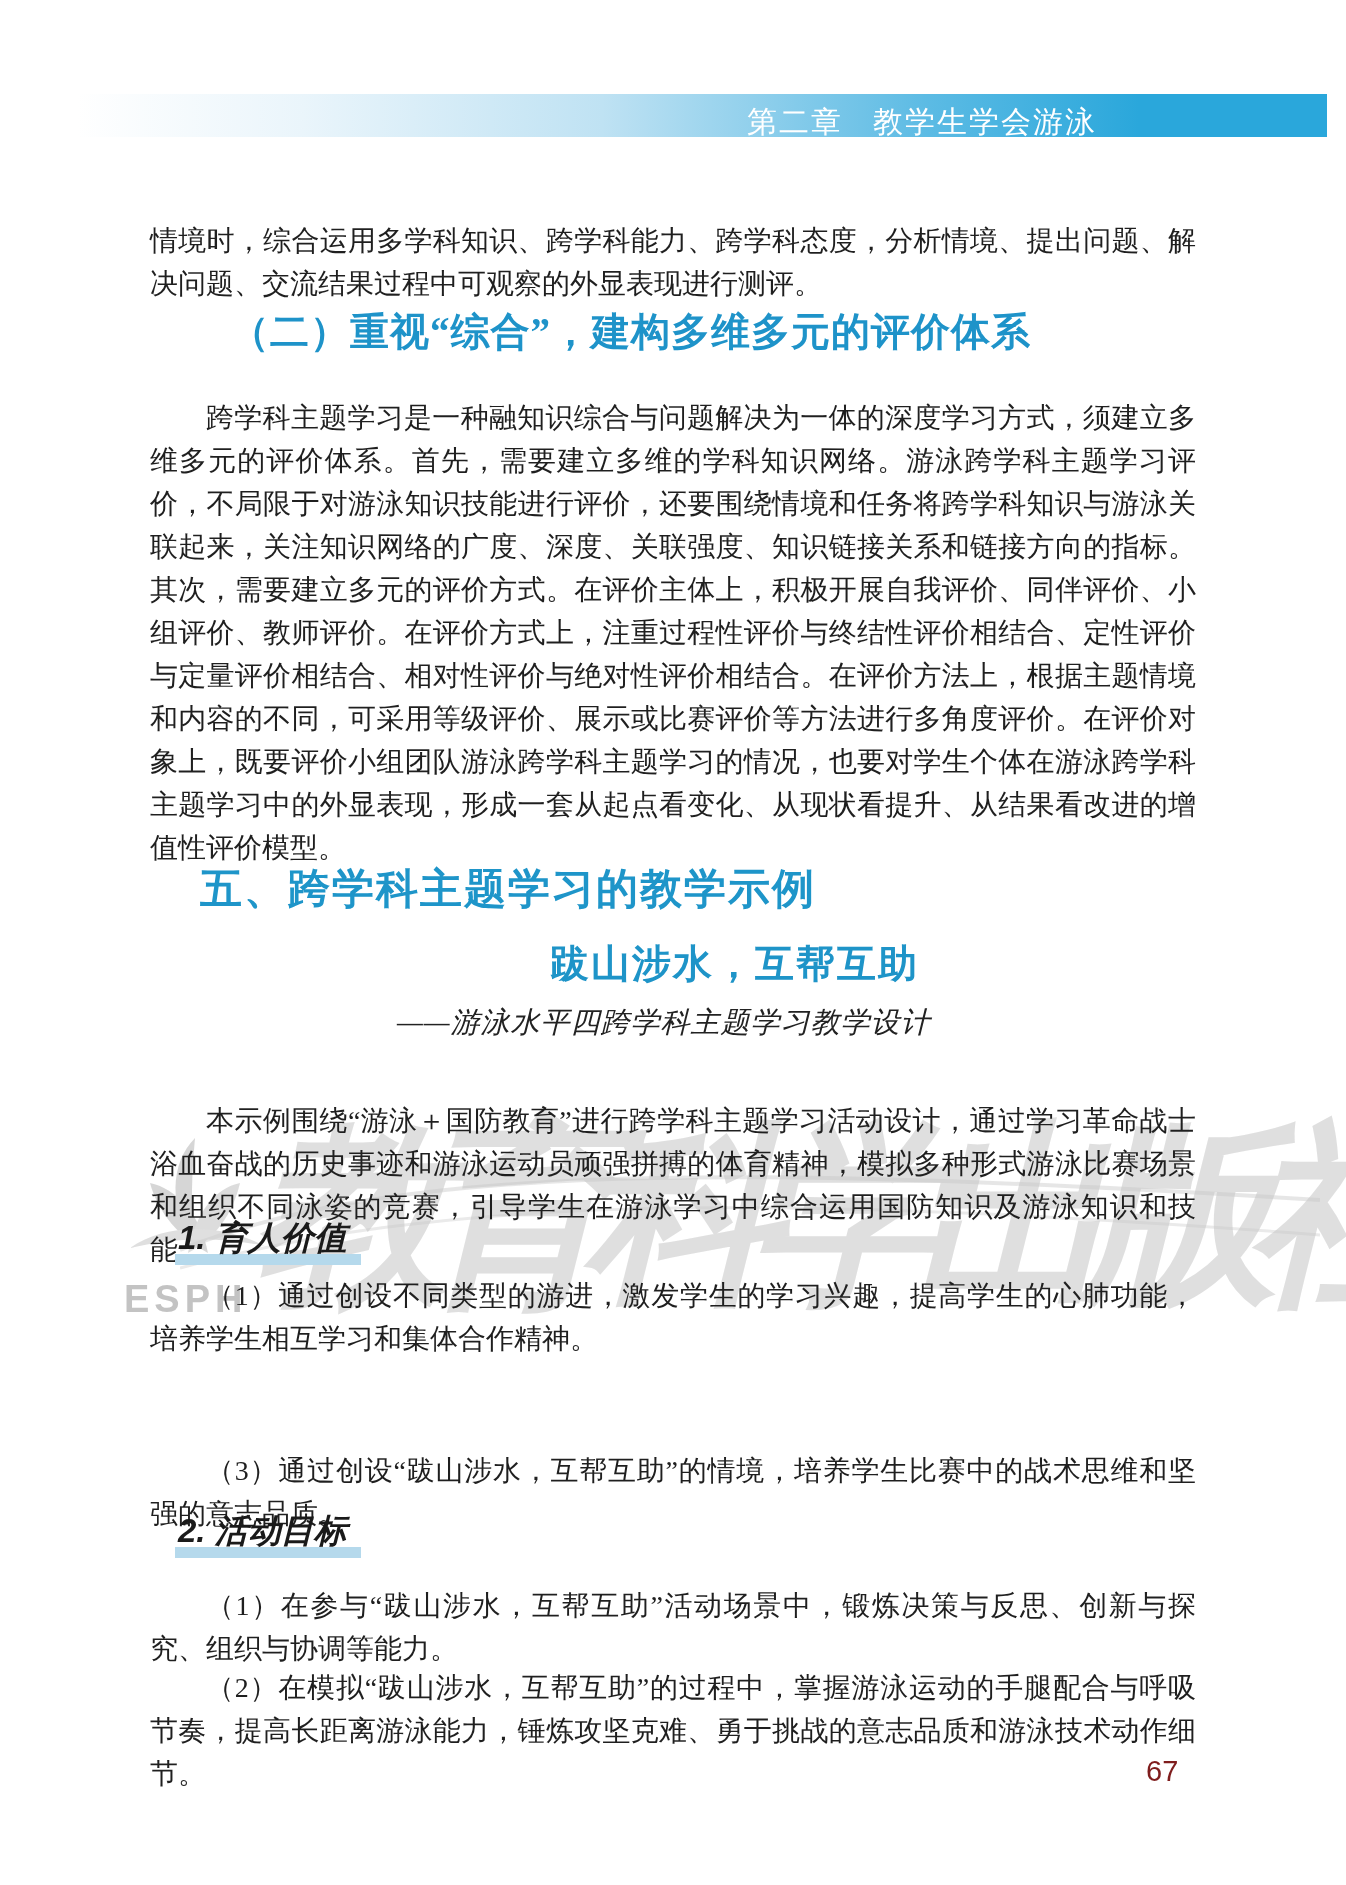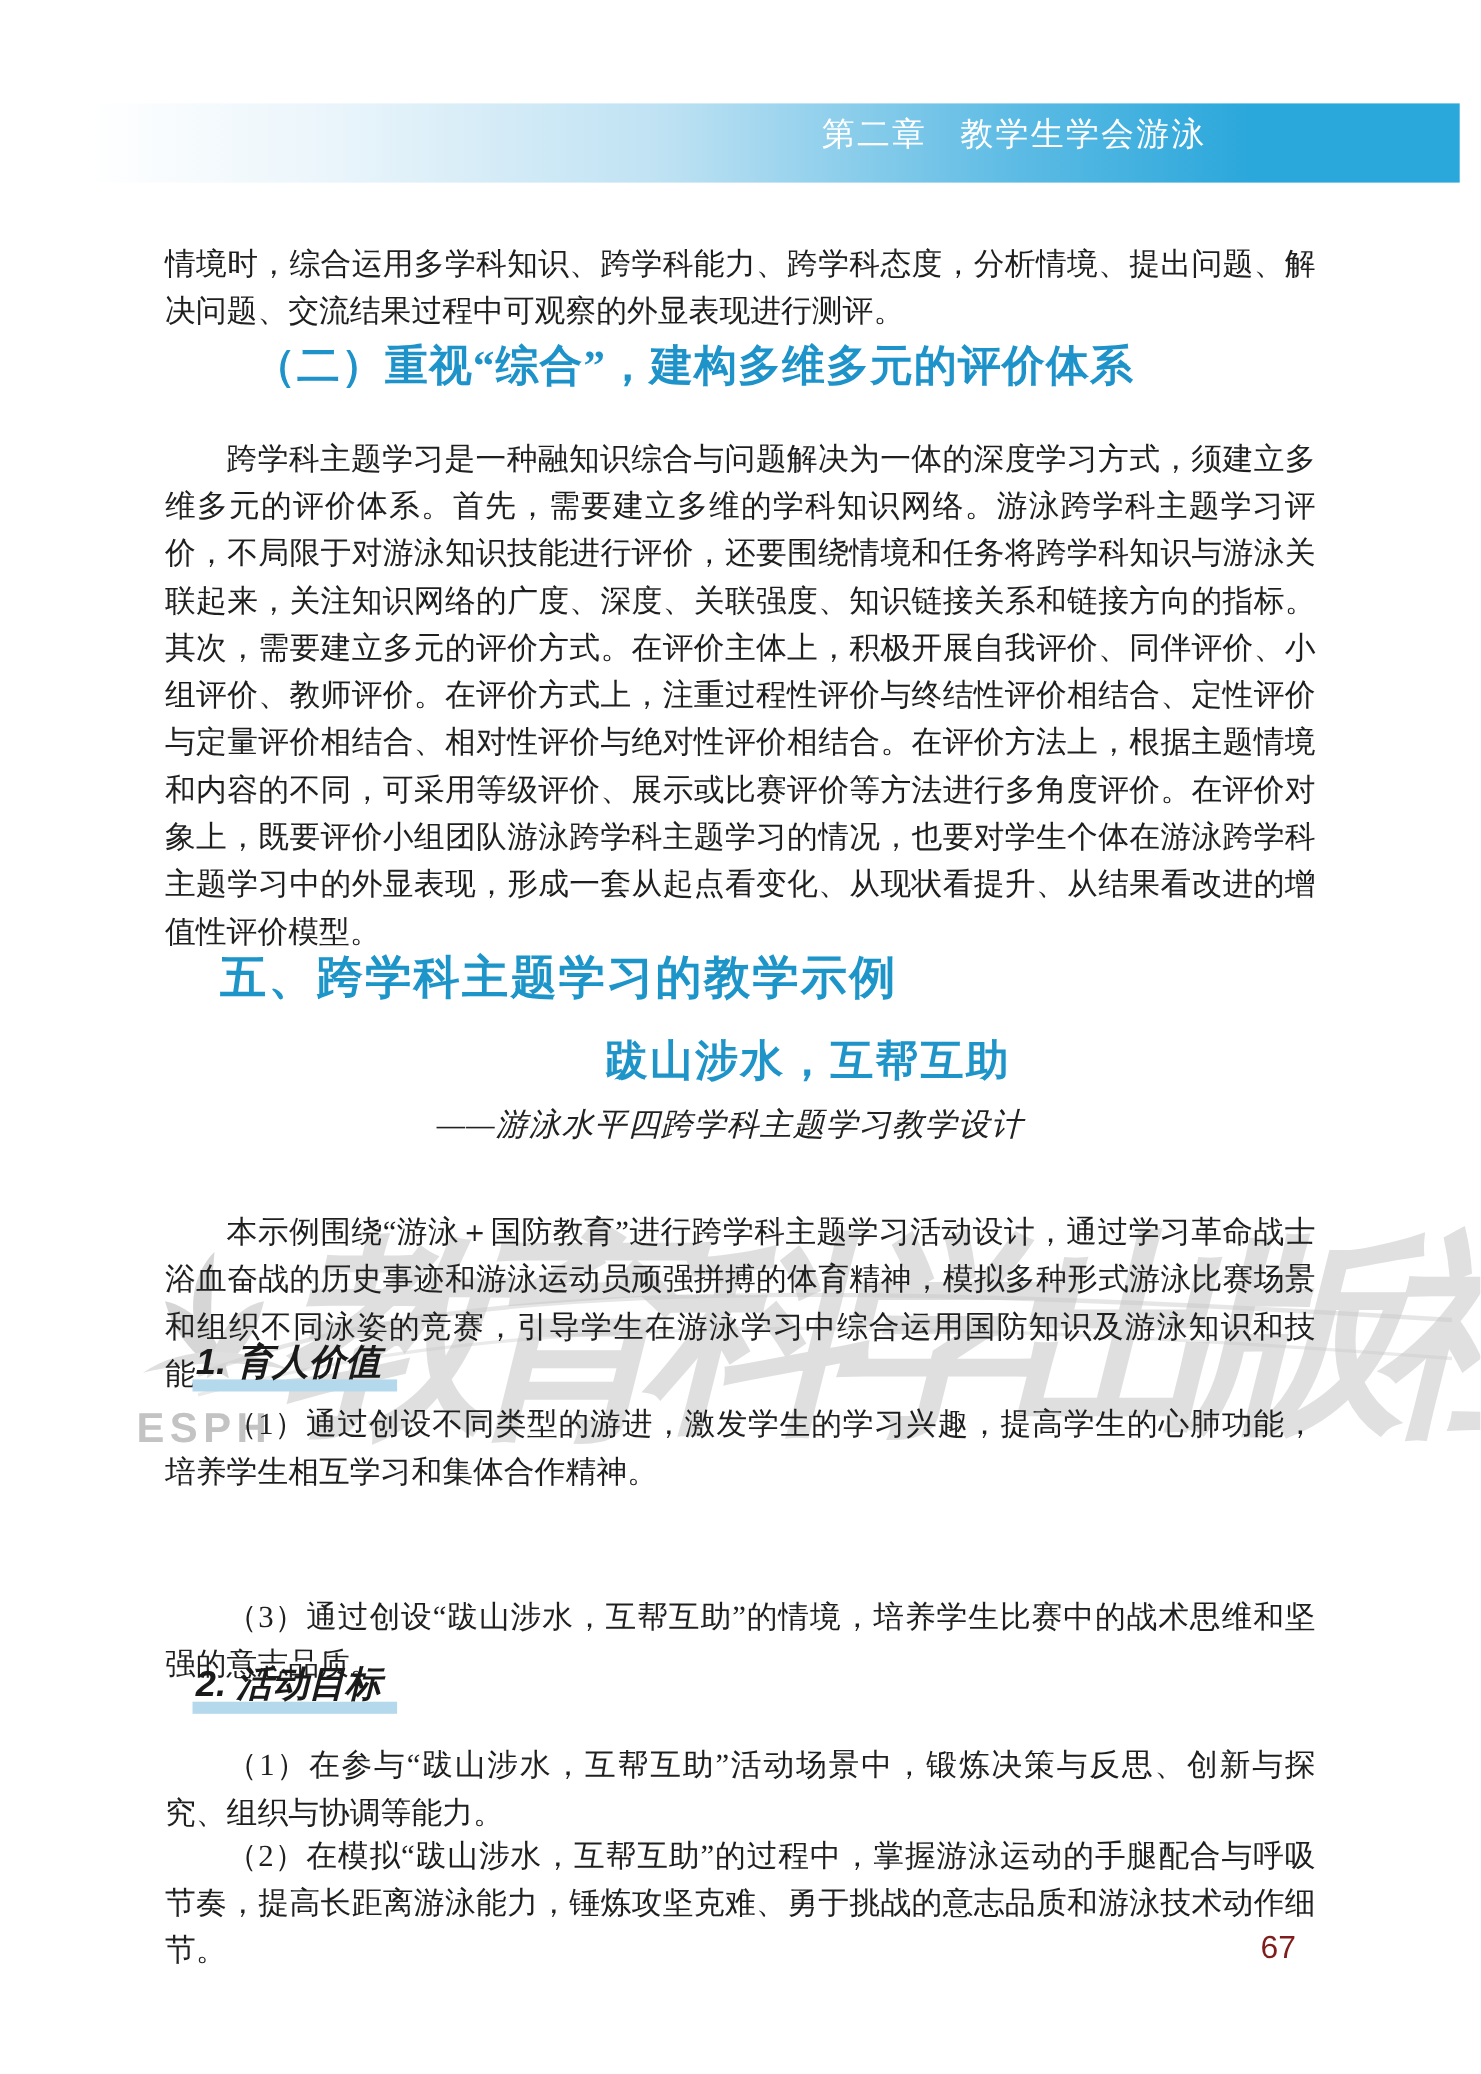--- a/index.html
+++ b/index.html
@@ -6,21 +6,21 @@
   .page{
     position:relative;
     width:1346px;height:1885px;
     background:#ffffff;
     overflow:hidden;
     font-family:"Liberation Serif","DejaVu Serif",serif;
     color:#1f1f1f;
   }
   
   .header-bar{
-    position:absolute;left:77px;top:94px;width:1250px;height:72px;
+    position:absolute;left:77px;top:94px;width:1250px;height:43px;
     background:linear-gradient(to right,#ffffff 0%,#eaf5fb 18%,#bfe2f3 42%,#5cbbe4 68%,#2aa7db 85%,#2aa7db 100%);
   }
   .header-text{
     position:absolute;right:230px;top:0;height:56px;
     display:flex;align-items:center;gap:30px;
     font-family:"Liberation Sans","DejaVu Sans",sans-serif;
     font-size:30px;color:#ffffff;letter-spacing:2px;
   }
   
   .watermark{

